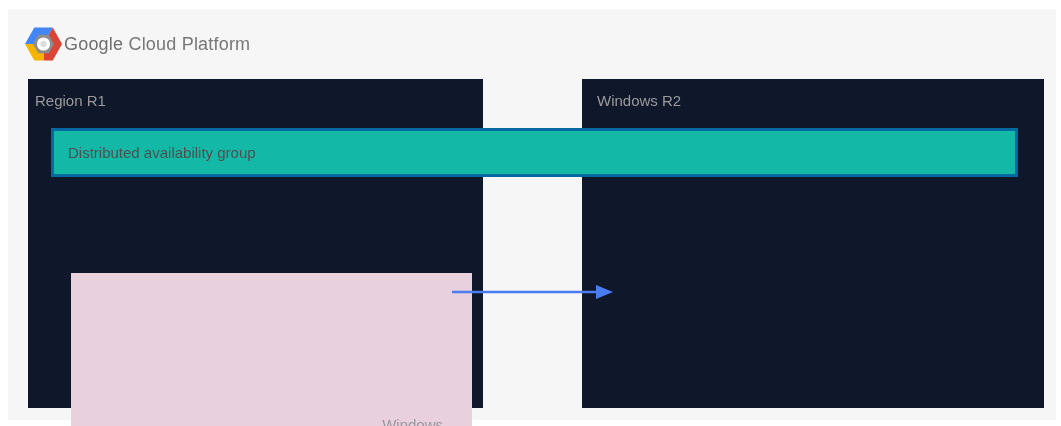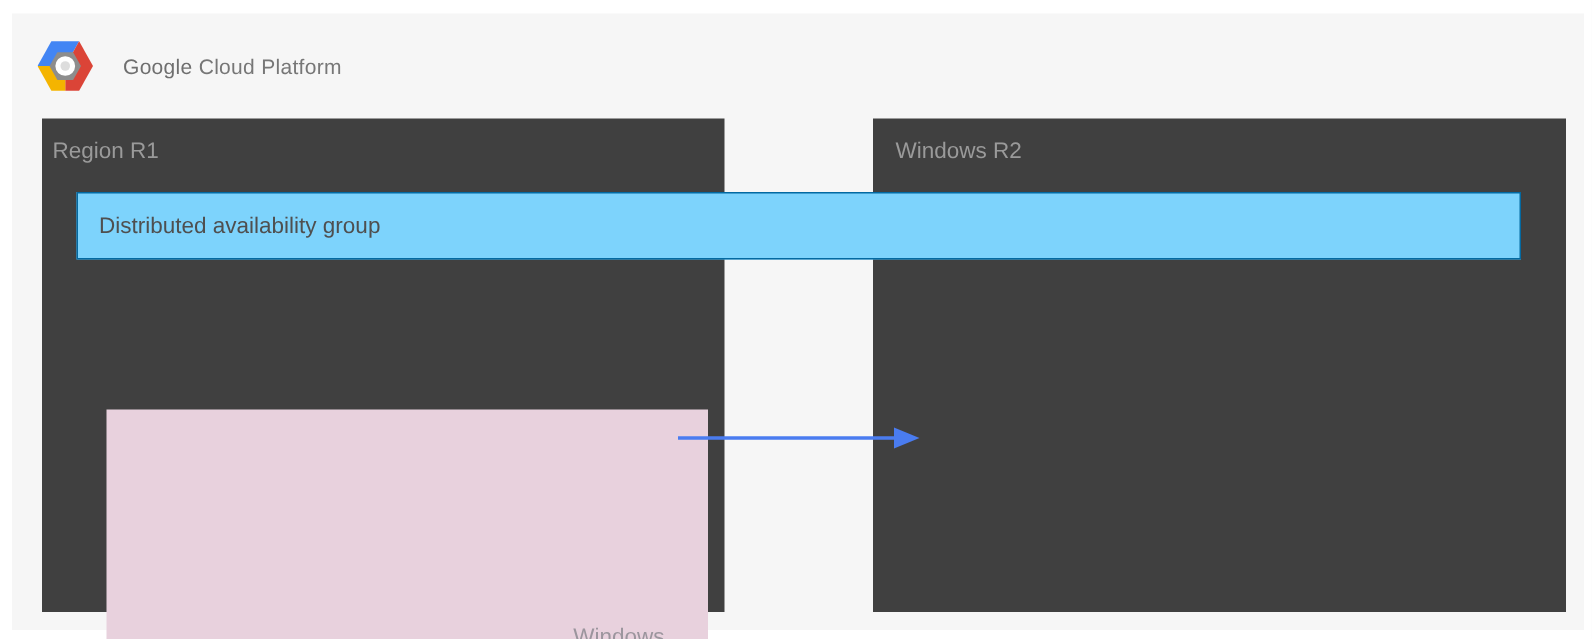--- a/index.html
+++ b/index.html
@@ -19,51 +19,51 @@
   }
   .header {
     position: absolute;
     left: 17px; top: 7px;
     height: 56px;
     display: flex;
     align-items: center;
   }
   .logo { width: 37px; height: 38px; display: block; }
   .brand-title {
-    margin-left: 20px;
-    font-size: 14px;
+    margin-left: 2px;
+    font-size: 18px;
     color: #757575;
     letter-spacing: 0.2px;
     white-space: nowrap;
   }
   .brand-title .brand { font-weight: 500; color: #6f6f6f; }
   .brand-title .product { font-weight: 400; color: #777777; }
   .region {
     position: absolute;
     top: 70px;
     height: 329px;
-    background: #404040;
+    background: #0f172a;
   }
   .region-r1 { left: 20px; width: 455px; }
   .region-r2 { left: 574px; width: 462px; }
   .region-label {
     position: absolute;
     top: 13px;
     font-size: 15px;
     color: #9a9a9a;
     white-space: nowrap;
   }
   .region-r1 .region-label { left: 7px; }
   .region-r2 .region-label { left: 15px; }
   .dag-box {
     position: absolute;
     left: 43px; top: 119px;
     width: 961px; height: 43px;
-    background: #7dd3fc;
-    border: 1px solid #0369a1;
+    background: #14b8a6;
+    border: 3px solid #0369a1;
   }
   .dag-label {
     position: absolute;
     left: 14px; top: 0;
     height: 43px;
     display: flex;
     align-items: center;
     font-size: 15px;
     color: #4f4f4f;
     white-space: nowrap;

